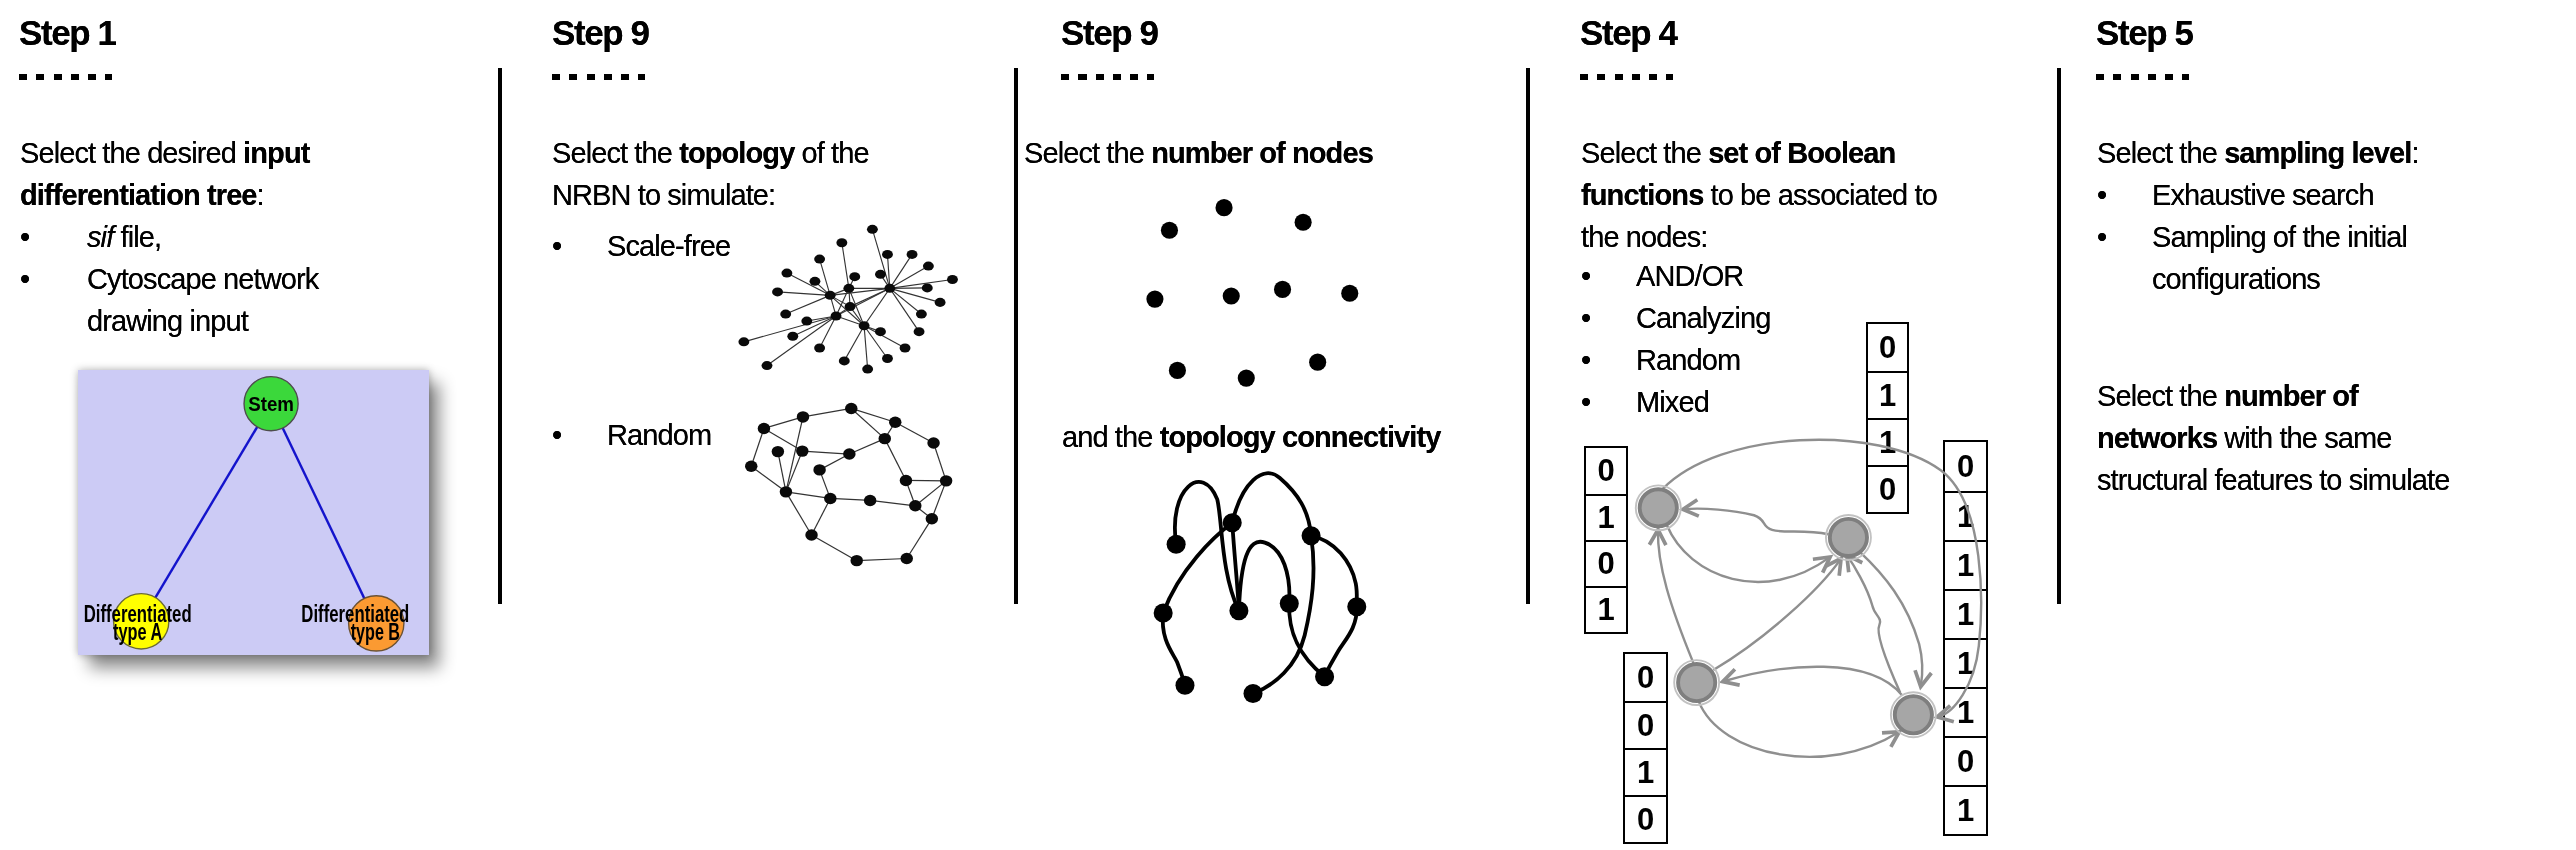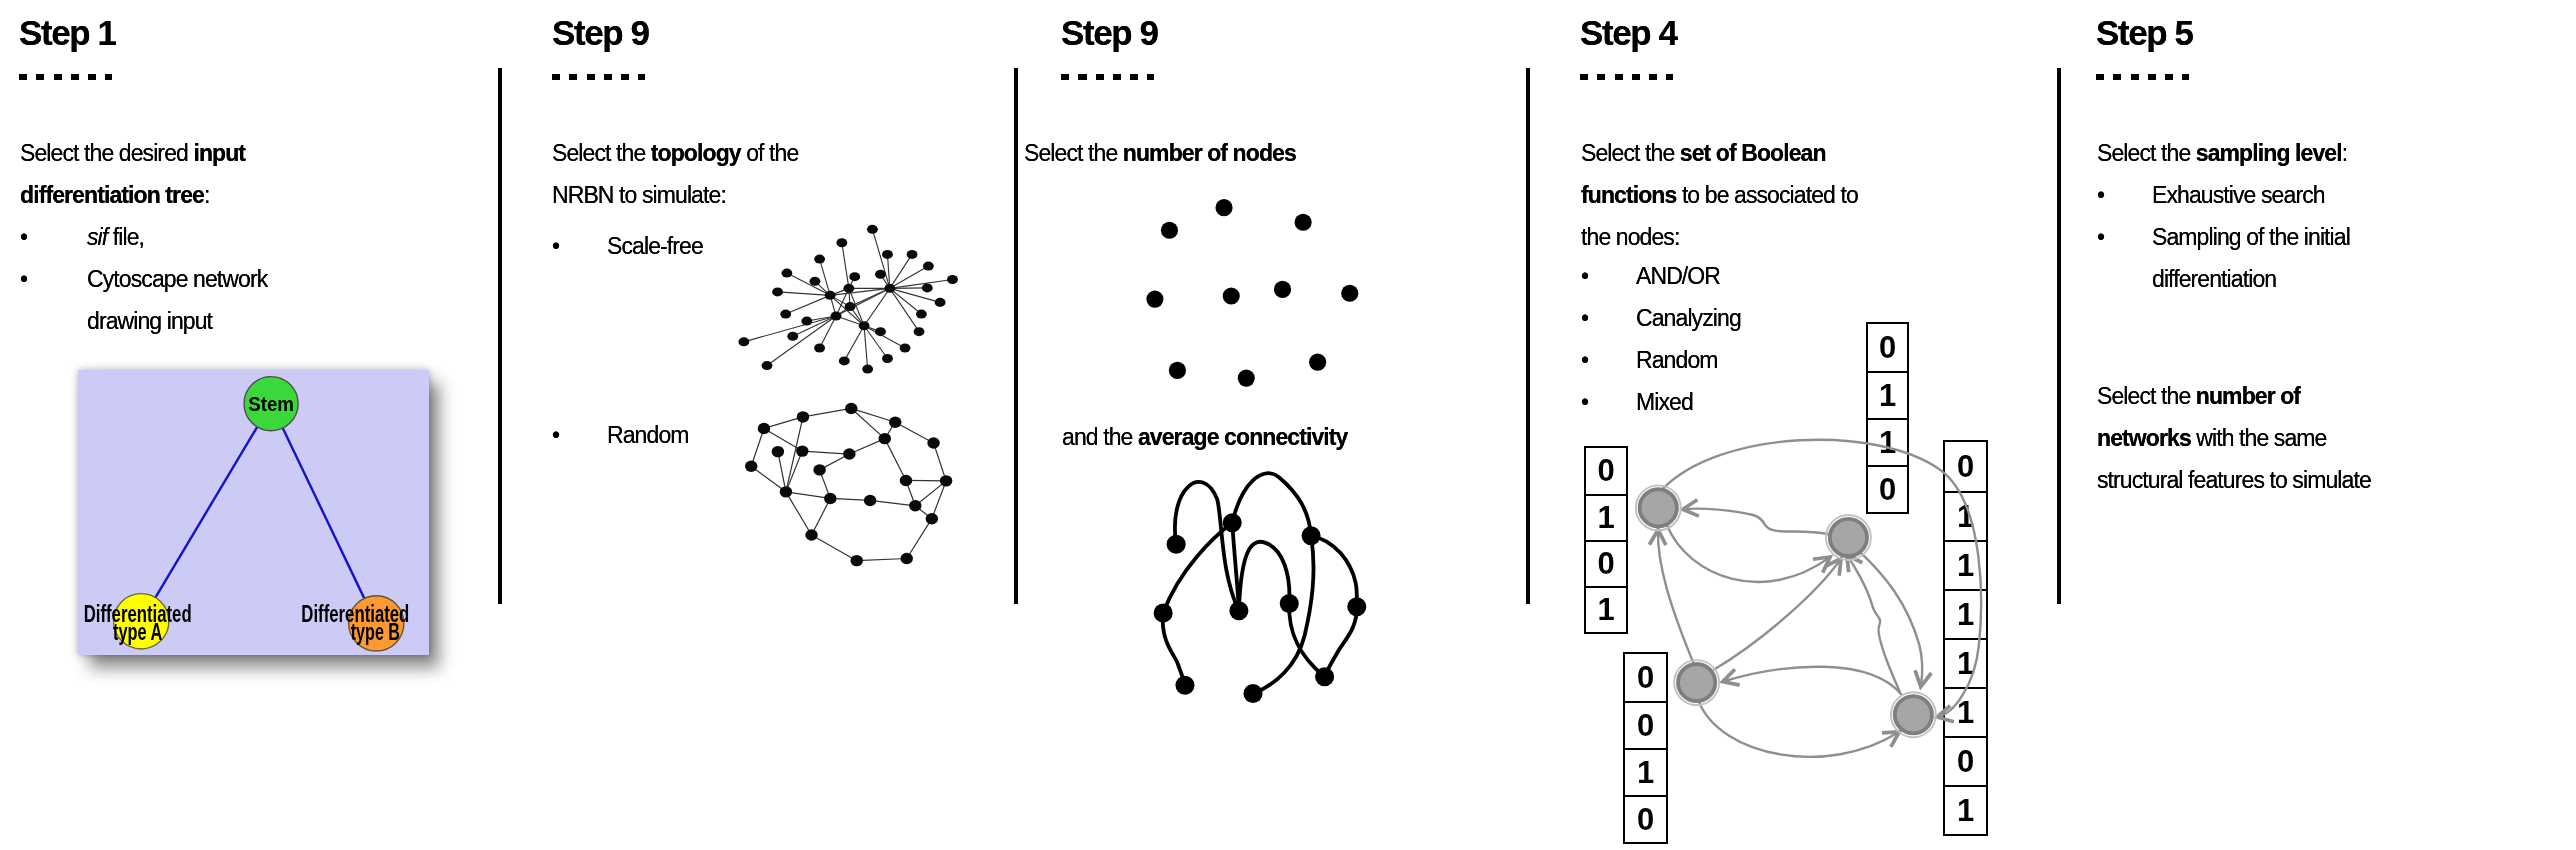--- a/index.html
+++ b/index.html
@@ -1,19 +1,19 @@
 <!DOCTYPE html>
 <html style="font-size:14px"><head><meta charset="utf-8">
 <style>
 html,body{margin:0;padding:0;}
 body{width:2576px;height:851px;position:relative;background:#ffffff;overflow:hidden;
  font-family:"Liberation Sans", sans-serif;}
 .abs{position:absolute;}
 .h{font-weight:bold;font-size:35px;letter-spacing:-1.4px;line-height:40px;white-space:nowrap;text-shadow:0 0 0.6px rgba(0,0,0,0.9);}
-.t{font-size:23px;letter-spacing:-0.9px;line-height:42px;white-space:nowrap;text-shadow:0 0 0.6px rgba(0,0,0,0.9);}
+.t{font-size:29px;letter-spacing:-0.9px;line-height:42px;white-space:nowrap;text-shadow:0 0 0.6px rgba(0,0,0,0.9);}
 .t b{font-weight:bold;}
 .dash{height:5.6px;background:repeating-linear-gradient(90deg,#000 0 8.2px,transparent 8.2px 17.3px);}
 .vline{width:3.9px;background:#000;top:68px;height:536px;}
 .bl{display:inline-block;}
 </style></head><body>
 
 <div class="abs vline" style="left:498px"></div>
 <div class="abs vline" style="left:1014px"></div>
 <div class="abs vline" style="left:1526px"></div>
 <div class="abs vline" style="left:2057px"></div>
@@ -41,38 +41,38 @@
 <div class="abs t" style="left:552px;top:225px">
     <div><span class="bl" style="width:55px">•</span>Scale-free</div>
   </div>
 <div class="abs t" style="left:552px;top:414px">
     <div><span class="bl" style="width:55px">•</span>Random</div>
   </div>
 <div class="abs t" style="left:1024px;top:132px">
     <div>Select the <b>number of nodes</b></div>
   </div>
 <div class="abs t" style="left:1062px;top:416px">
-    <div>and the <b>average connectivity</b></div>
+    <div>and the <b>topology connectivity</b></div>
   </div>
 <div class="abs t" style="left:1581px;top:132px">
     <div>Select the <b>set of Boolean</b></div>
     <div><b>functions</b> to be associated to</div>
     <div>the nodes:</div>
   </div>
 <div class="abs t" style="left:1581px;top:255px">
     <div><span class="bl" style="width:55px">•</span>AND/OR</div>
     <div><span class="bl" style="width:55px">•</span>Canalyzing</div>
     <div><span class="bl" style="width:55px">•</span>Random</div>
     <div><span class="bl" style="width:55px">•</span>Mixed</div>
   </div>
 <div class="abs t" style="left:2097px;top:132px">
     <div>Select the <b>sampling level</b>:</div>
     <div><span class="bl" style="width:55px">•</span>Exhaustive search</div>
     <div><span class="bl" style="width:55px">•</span>Sampling of the initial</div>
-    <div style="padding-left:55px">differentiation</div>
+    <div style="padding-left:55px">configurations</div>
   </div>
 <div class="abs t" style="left:2097px;top:375px">
     <div>Select the <b>number of</b></div>
     <div><b>networks</b> with the same</div>
     <div>structural features to simulate</div>
   </div>
 
 <div class="abs" style="left:78px;top:370px;width:351px;height:285px;background:#cccbf5;
  box-shadow:0 0 7.8px rgba(0,0,0,0.30), 11.2px 13px 15.6px rgba(0,0,0,0.45);">
 <svg width="351" height="285" viewBox="0 0 405.7 329.8" style="position:absolute;left:0;top:0">

